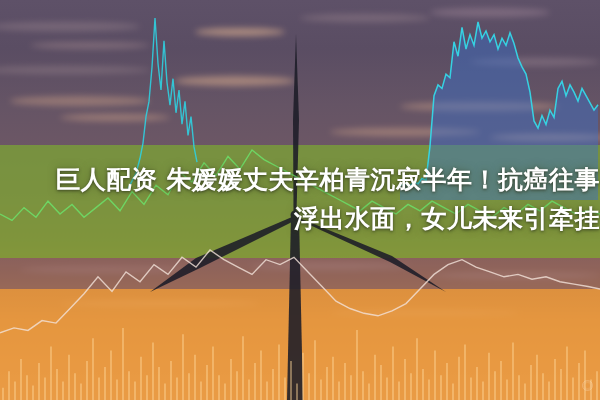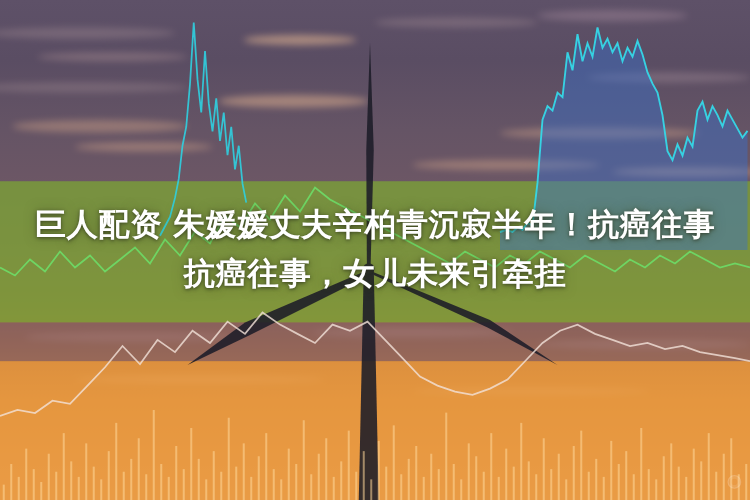--- a/index.html
+++ b/index.html
@@ -36,21 +36,21 @@
 
   
   #turbine{pointer-events:none;}
 
   
   .chartsvg{position:absolute;left:0;top:0;}
 
   
   #headline{
     position:absolute;left:0;top:160px;width:600px;
-    text-align:center;color:#ffffff;
+    text-align:right;color:#ffffff;
     font-size:25px;line-height:39px;font-weight:bold;
     letter-spacing:.5px;
     text-shadow:0 1px 3px rgba(40,45,25,.75),0 0 9px rgba(60,70,30,.5);
     white-space:nowrap;
   }
   #headline .ln{display:block;}
 
   
   #watermark{
     position:absolute;left:582px;top:380px;width:9px;height:9px;
@@ -214,18 +214,18 @@
       </g>
     <path id="cyan-area-fill" fill="rgba(56,110,205,0.45)" stroke="none" d="M400.0 185.6 L405.0 183.8 L410.0 185.6 L414.0 182.0 L418.0 183.8 L422.0 178.4 L426.0 180.2 L430.0 146.1 L434.0 95.7 L438.0 84.9 L442.0 88.5 L446.0 74.1 L450.0 77.7 L454.0 41.8 L458.0 56.2 L462.0 27.4 L466.0 49.0 L470.0 34.6 L474.0 45.4 L478.0 22.0 L482.0 38.2 L486.0 31.0 L490.0 41.8 L494.0 34.6 L498.0 49.0 L502.0 38.2 L506.0 45.4 L510.0 32.8 L514.0 43.6 L518.0 58.0 L522.0 66.9 L526.0 74.1 L530.0 92.1 L534.0 120.9 L538.0 128.1 L542.0 115.5 L546.0 124.5 L550.0 110.1 L554.0 117.3 L558.0 88.5 L562.0 81.3 L566.0 95.7 L570.0 84.9 L574.0 92.1 L578.0 101.1 L582.0 88.5 L586.0 95.7 L590.0 102.9 L594.0 110.1 L598.0 104.7 L598 200 L400 200 Z"></path>
     <path id="cyan-area-line" fill="none" stroke="#35d8e8" stroke-width="1.5" opacity=".95" d="M400.0 185.6 L405.0 183.8 L410.0 185.6 L414.0 182.0 L418.0 183.8 L422.0 178.4 L426.0 180.2 L430.0 146.1 L434.0 95.7 L438.0 84.9 L442.0 88.5 L446.0 74.1 L450.0 77.7 L454.0 41.8 L458.0 56.2 L462.0 27.4 L466.0 49.0 L470.0 34.6 L474.0 45.4 L478.0 22.0 L482.0 38.2 L486.0 31.0 L490.0 41.8 L494.0 34.6 L498.0 49.0 L502.0 38.2 L506.0 45.4 L510.0 32.8 L514.0 43.6 L518.0 58.0 L522.0 66.9 L526.0 74.1 L530.0 92.1 L534.0 120.9 L538.0 128.1 L542.0 115.5 L546.0 124.5 L550.0 110.1 L554.0 117.3 L558.0 88.5 L562.0 81.3 L566.0 95.7 L570.0 84.9 L574.0 92.1 L578.0 101.1 L582.0 88.5 L586.0 95.7 L590.0 102.9 L594.0 110.1 L598.0 104.7"></path>
     <path id="cyan-spike" fill="none" stroke="#2fd0e0" stroke-width="1.4" opacity=".9" d="M128.0 188.6 L132.0 181.0 L136.0 173.5 L140.0 158.3 L143.0 143.1 L146.0 116.6 L149.0 101.4 L152.0 67.3 L155.0 18.0 L158.0 63.5 L161.0 90.0 L164.0 40.8 L167.0 82.5 L170.0 105.2 L173.0 78.7 L176.0 112.8 L179.0 90.0 L182.0 124.2 L185.0 101.4 L188.0 135.5 L191.0 116.6 L194.0 146.9 L197.0 162.1"></path>
     <path id="green-line" fill="none" stroke="#6ce06a" stroke-width="1.4" opacity=".85" d="M0.0 214.0 L12.0 220.4 L24.0 207.6 L36.0 217.2 L48.0 201.2 L60.0 214.0 L72.0 204.4 L84.0 217.2 L96.0 207.6 L108.0 198.0 L120.0 210.8 L132.0 191.6 L144.0 204.4 L156.0 185.2 L168.0 194.8 L180.0 172.4 L192.0 182.0 L204.0 162.8 L216.0 175.6 L228.0 156.4 L240.0 169.2 L252.0 150.0 L264.0 159.6 L276.0 166.0 L288.0 172.4 L300.0 178.8 L312.0 185.2 L324.0 191.6 L336.0 198.0 L348.0 204.4 L360.0 210.8 L372.0 201.2 L384.0 207.6 L396.0 214.0 L408.0 204.4 L420.0 210.8 L432.0 201.2 L444.0 207.6 L456.0 214.0 L468.0 204.4 L480.0 210.8 L492.0 217.2 L504.0 207.6 L516.0 214.0 L528.0 204.4 L540.0 210.8 L552.0 201.2 L564.0 207.6 L576.0 214.0 L588.0 210.8 L600.0 214.0"></path>
     <path id="white-line" fill="none" stroke="#f3e2da" stroke-width="1.4" opacity=".8" d="M0.0 332.8 L14.0 327.9 L28.0 330.4 L42.0 320.6 L56.0 323.1 L70.0 308.5 L84.0 293.8 L98.0 276.8 L112.0 291.4 L126.0 271.9 L140.0 281.7 L154.0 264.6 L168.0 274.4 L182.0 257.3 L196.0 267.1 L210.0 250.0 L224.0 259.7 L238.0 267.1 L252.0 274.4 L266.0 259.7 L280.0 264.6 L294.0 257.3 L308.0 271.9 L322.0 286.5 L336.0 301.2 L350.0 308.5 L364.0 313.3 L378.0 315.8 L392.0 310.9 L406.0 303.6 L420.0 289.0 L434.0 274.4 L448.0 264.6 L462.0 259.7 L476.0 267.1 L490.0 271.9 L504.0 276.8 L518.0 274.4 L532.0 279.2 L546.0 276.8 L560.0 281.7 L574.0 284.1 L588.0 286.5 L600.0 289.0"></path>
   </svg>
 
   <div id="headline">
     <span class="ln">巨人配资 朱媛媛丈夫辛柏青沉寂半年！抗癌往事</span>
-    <span class="ln">抗癌往事，女儿未来引牵挂</span>
+    <span class="ln">浮出水面，女儿未来引牵挂</span>
   </div>
 
   <div id="watermark"></div>
 
 </div>
 
 </body></html>

